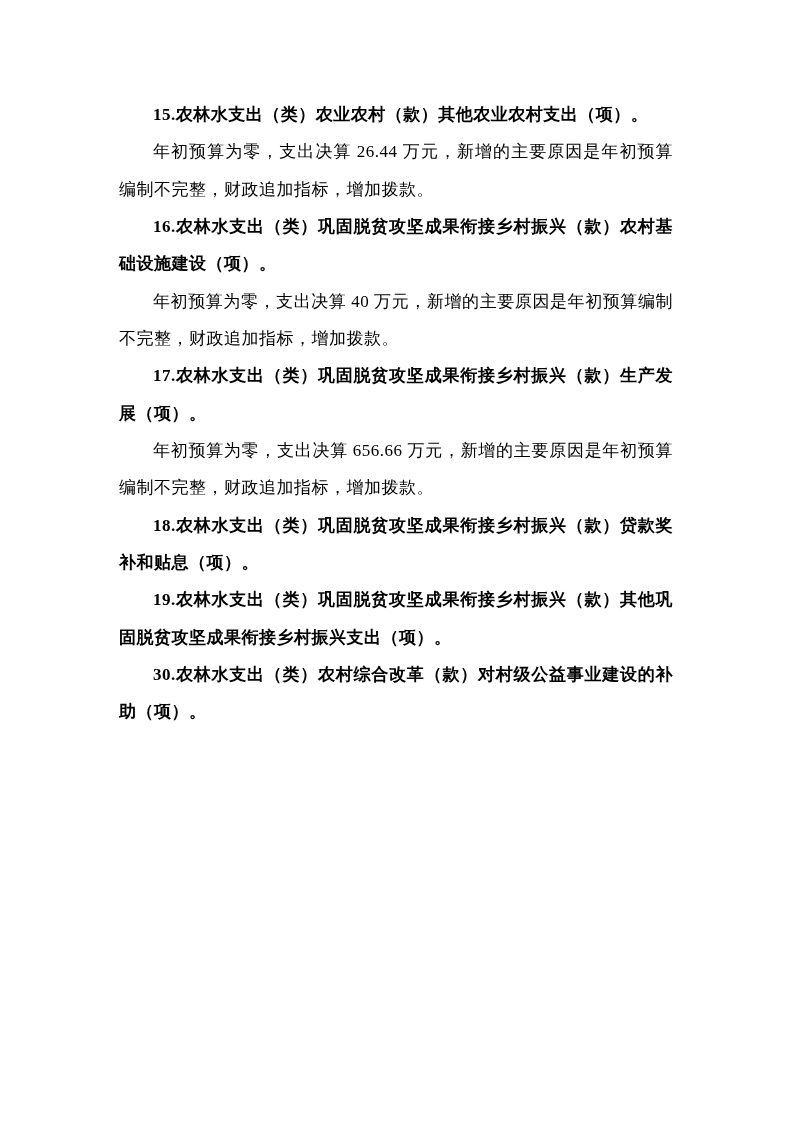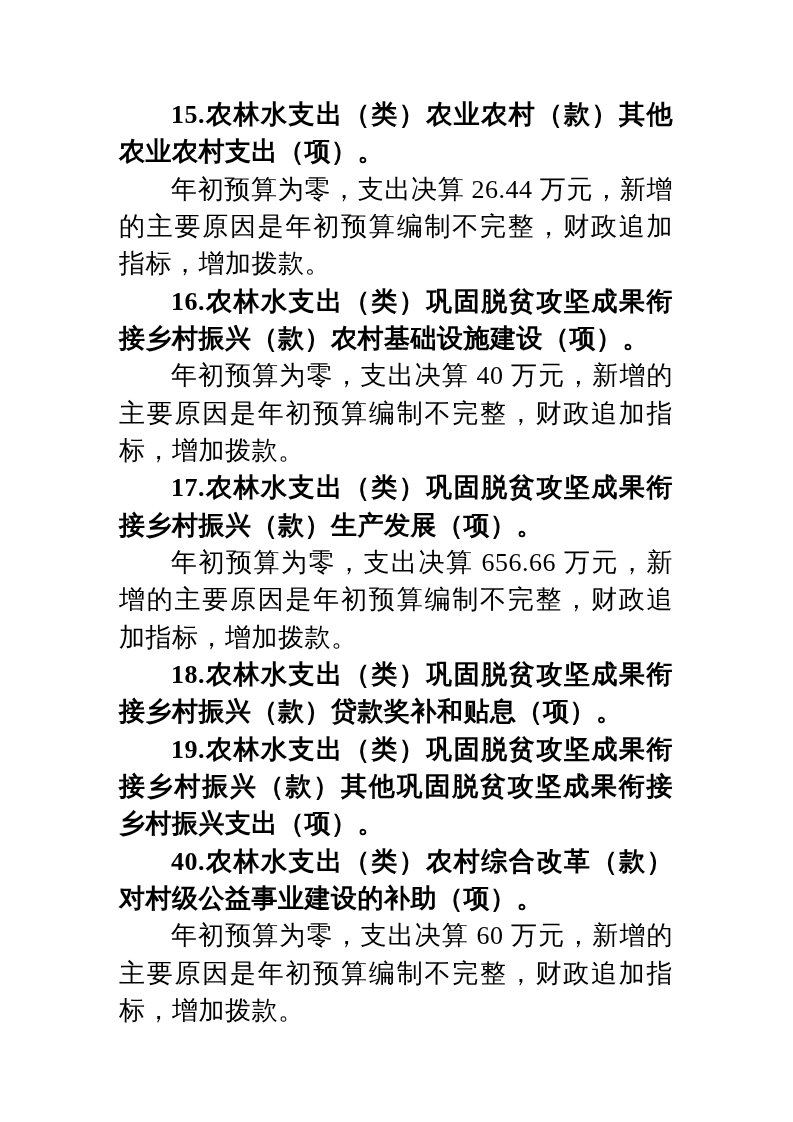--- a/index.html
+++ b/index.html
@@ -17,21 +17,21 @@
     width: 793px;
     height: 1122px;
     padding: 96px 120px 0 119px;
     background: #ffffff;
     color: #000000;
     overflow: hidden;
   }
   .para {
     margin: 0;
     padding: 0;
-    font-size: 26px;
+    font-size: 17px;
     line-height: 37.33px;
     text-align: justify;
     text-indent: 2em;
     letter-spacing: 0.5px;
     color: #000000;
   }
   .para.heading {
     font-weight: bold;
   }
 </style>
@@ -46,16 +46,15 @@
   <p class="para heading">16.农林水支出（类）巩固脱贫攻坚成果衔接乡村振兴（款）农村基础设施建设（项）。</p>
   <p class="para body-text">年初预算为零，支出决算 40 万元，新增的主要原因是年初预算编制不完整，财政追加指标，增加拨款。</p>
 
   <p class="para heading">17.农林水支出（类）巩固脱贫攻坚成果衔接乡村振兴（款）生产发展（项）。</p>
   <p class="para body-text">年初预算为零，支出决算 656.66 万元，新增的主要原因是年初预算编制不完整，财政追加指标，增加拨款。</p>
 
   <p class="para heading">18.农林水支出（类）巩固脱贫攻坚成果衔接乡村振兴（款）贷款奖补和贴息（项）。</p>
 
   <p class="para heading">19.农林水支出（类）巩固脱贫攻坚成果衔接乡村振兴（款）其他巩固脱贫攻坚成果衔接乡村振兴支出（项）。</p>
 
-  <p class="para heading">40.农林水支出（类）农村综合改革（款）对村级公益事业建设的补助（项）。</p>
-  <p class="para body-text">年初预算为零，支出决算 60 万元，新增的主要原因是年初预算编制不完整，财政追加指标，增加拨款。</p>
+  <p class="para heading">30.农林水支出（类）农村综合改革（款）对村级公益事业建设的补助（项）。</p>
 
 </div>
 
 </body></html>

